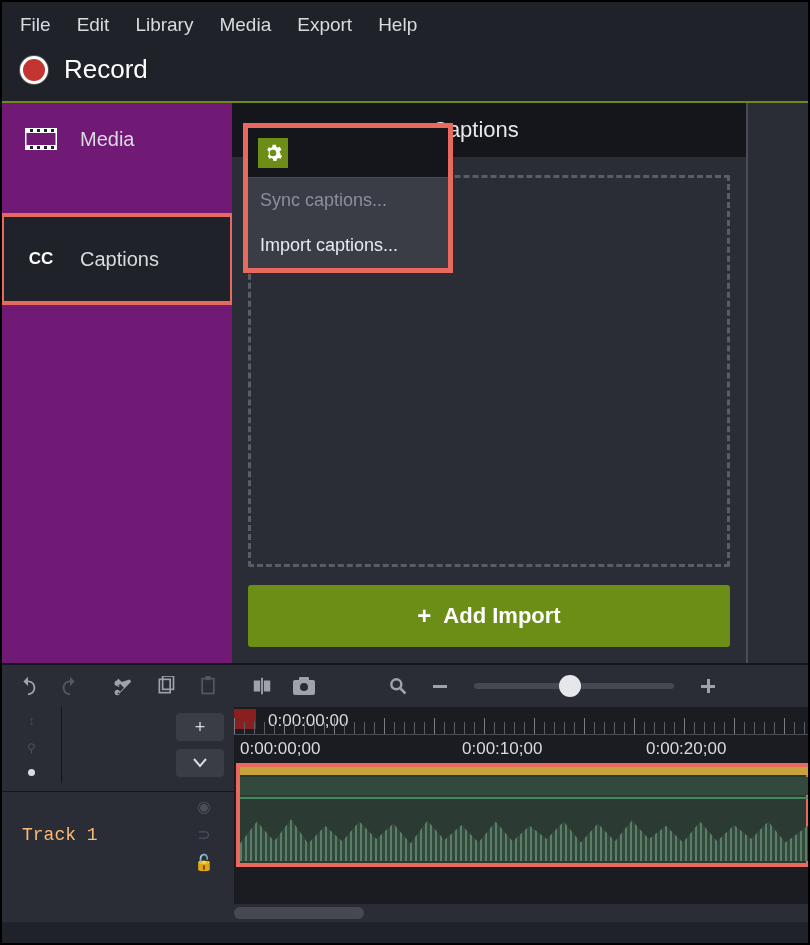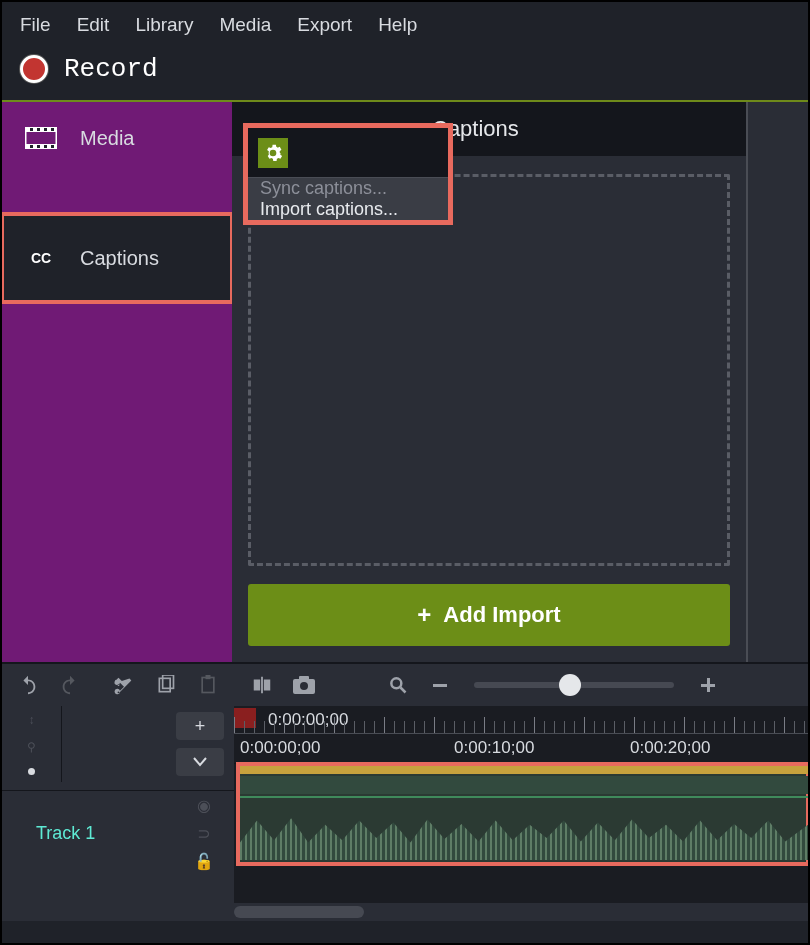--- a/index.html
+++ b/index.html
@@ -32,21 +32,21 @@
     gap: 16px;
     padding: 6px 18px 16px 18px;
     border-bottom: 2px solid #6e8a1a;
   }
   .record-btn {
     width: 28px; height: 28px; border-radius: 50%;
     background: #c23531;
     border: 3px solid #fff;
     box-shadow: 0 0 0 1px #555;
   }
-  .record-label { font-size: 26px; color: #fff; font-weight: 400; font-family: Liberation Mono, monospace; }
+  .record-label { font-size: 26px; color: #fff; font-weight: 400; }
 
   
   .main {
     display: flex;
     height: 560px;
     background: #2a2d36;
   }
 
   
   .sidebar {
@@ -62,21 +62,21 @@
     padding: 22px 22px;
     font-size: 20px;
     color: #d8dbe0;
     cursor: pointer;
   }
   .sidebar-item.active {
     background: #1f2229;
   }
   .sidebar-icon { width: 34px; height: 28px; display:flex; align-items:center; justify-content:center; }
   .sidebar-item .sidebar-icon svg, .sidebar-item .sidebar-icon .cc { fill:#fff; color:#fff; }
-  .cc { font-weight: 800; font-size: 14px; letter-spacing: 0px; font-family: Arial, sans-serif;}
+  .cc { font-weight: 800; font-size: 17px; letter-spacing: 0px; font-family: Arial, sans-serif;}
   .red-outline { outline: 4px solid #e86a5e; outline-offset: -2px; }
 
   
   .panel {
     flex: 1;
     position: relative;
     background: #2a2d36;
     border-right: 2px solid #4a4d55;
     margin-right: 60px;
   }
@@ -125,21 +125,21 @@
   .gear-btn {
     width: 30px; height: 30px;
     background: #6c8e17;
     display:flex; align-items:center; justify-content:center;
   }
   .gear-menu {
     background: #3a3d45;
     border-top: 1px solid #4a4d55;
   }
   .gear-menu-item {
-    padding: 0 12px;
+    padding: 12px 12px;
     font-size: 18px;
     color: #8c8f99;
     cursor: pointer;
   }
   .gear-menu-item.enabled { color: #e8eaee; }
 
   
   .tl-toolbar {
     height: 44px;
     background: #2a2d36;
@@ -194,21 +194,21 @@
     color:#d8dbe0; font-size:18px; cursor:pointer;
   }
   .mini-plus { top:6px; right:10px; }
   .mini-chev { top:42px; right:10px; }
   .track-label-row {
     position:absolute; left:0; right:0; top:84px; height:86px;
     display:flex; align-items:center;
     background:#2a2d36;
     border-top:1px solid #14161c;
   }
-  .track-label { padding-left:34px; font-size:18px; color:#5eead4; }
+  .track-label { padding-left:20px; font-size:18px; color:#fdba74;font-family:Liberation Mono, monospace; }
   .track-icons { position:absolute; right:16px; top:0; bottom:0; width:28px;
     display:flex; flex-direction:column; align-items:center; justify-content:space-around;
     color:#4c4f58;
   }
 
   .tl-right {
     position:absolute; left:232px; right:0; top:0; bottom:0;
     background:#1a1c22;
   }
   .ruler-top {
@@ -226,21 +226,21 @@
   }
   .ruler-ticks::before{
     content:""; position:absolute; left:0;right:0;top:-4px;height:16px;
     background: repeating-linear-gradient(to right,#7a7d86 0,#7a7d86 1px,transparent 1px,transparent 50px);
   }
   .ruler-sec {
     height:30px; position:relative; background:#1a1c22;
     border-bottom:1px solid #14161c;
   }
   .ruler-sec span { position:absolute; top:4px; font-size:17px; color:#d8dbe0; }
-  .rs0 { left:6px; } .rs10 { left:220px; } .rs20 { left:396px; }
+  .rs0 { left:6px; } .rs10 { left:228px; } .rs20 { left:412px; }
 
   .clip-row {
     position:absolute; top:58px; left:0; right:0; height:100px;
   }
   .clip {
     position:absolute; left:4px; right:0px; top:0; bottom:0;
     outline:4px solid #e86a5e; outline-offset:-2px;
     background:#2b3a33;
   }
   .clip-top { position:absolute; left:2px; right:0; top:2px; height:8px; background:#c7a23d; }

